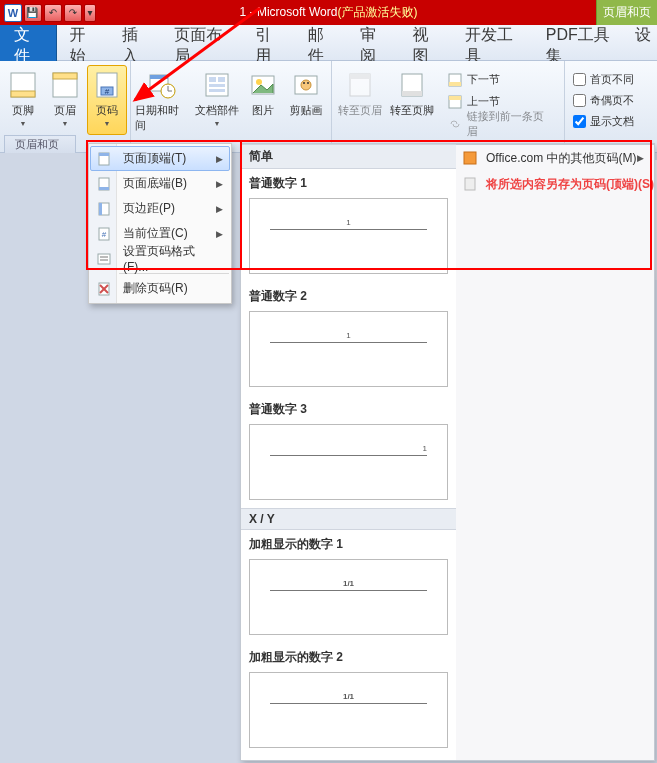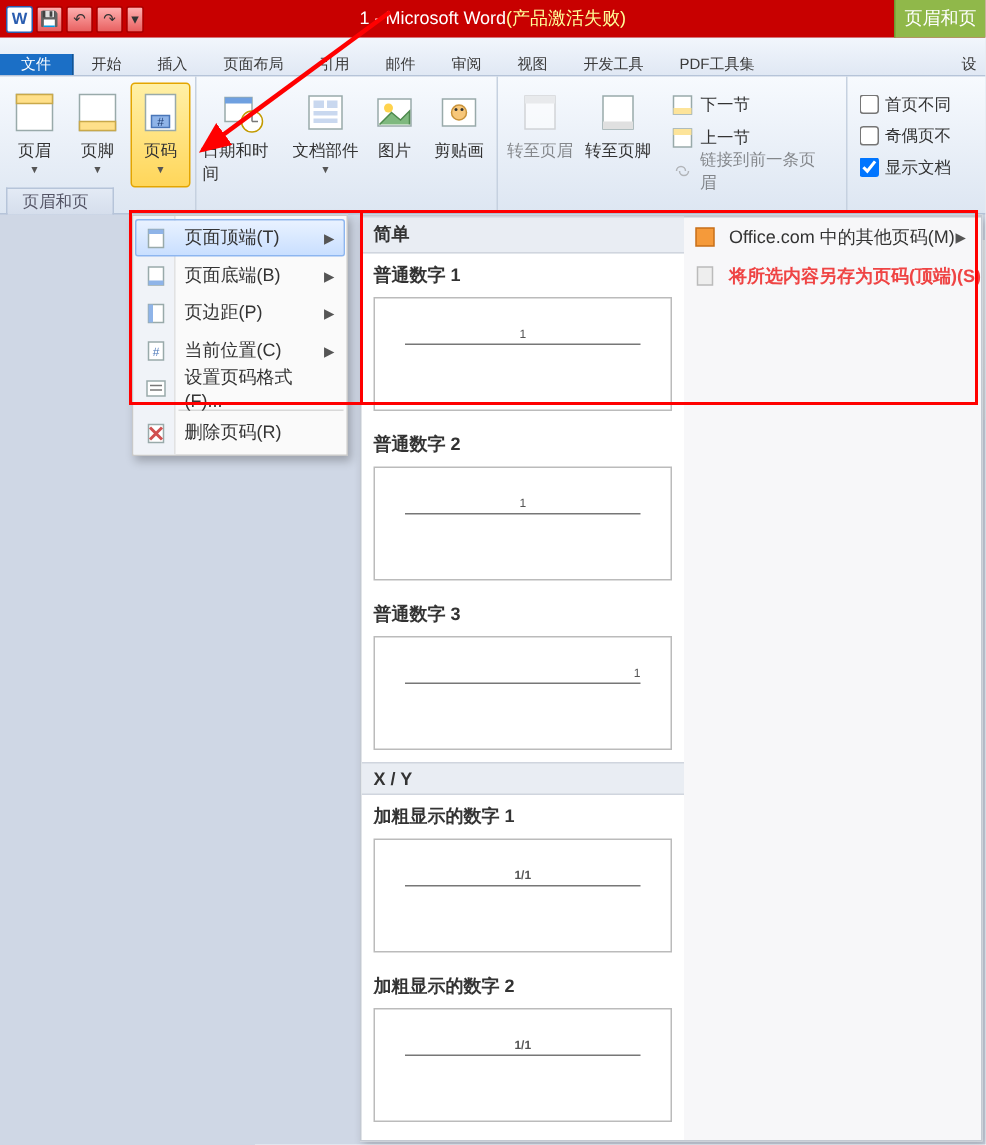--- a/index.html
+++ b/index.html
@@ -30,21 +30,21 @@
   .titlebar{height:25px;background:var(--titlebar-red);color:#fff;display:flex;align-items:center;font-size:12px;position:relative;}
   .qat{display:flex;align-items:center;gap:2px;padding:0 4px;height:100%;}
   .qat-item{width:18px;height:18px;background:linear-gradient(#FFB0B0,#E86060);border:1px solid #A00;border-radius:2px;display:flex;align-items:center;justify-content:center;font-size:10px;color:#333;}
   .qat-word{width:18px;height:18px;background:#fff;border:1px solid #2A5DB0;color:#2A5DB0;font-weight:bold;font-size:11px;display:flex;align-items:center;justify-content:center;border-radius:2px;}
   .titlebar .title{position:absolute;left:0;right:0;text-align:center;pointer-events:none;}
   .titlebar .title span:first-child{color:#fff;}
   .titlebar .title span.fail{color:#FFFF99;}
   .extra-tab{position:absolute;right:0;top:0;height:25px;background:var(--extra-tab-green);color:#fff;font-size:12px;padding:0 6px;display:flex;align-items:center;border-left:1px solid #6F9A2E;}
 
   
-  .ribbon-tabs{height:26px;background:linear-gradient(#F2F6FC,#E0E8F4);border-bottom:1px solid var(--ribbon-border);display:flex;align-items:flex-end;font-size:10px;color:#333;}
+  .ribbon-tabs{height:36px;background:linear-gradient(#F2F6FC,#E0E8F4);border-bottom:1px solid var(--ribbon-border);display:flex;align-items:flex-start;font-size:16px;color:#333;}
   .rtab-file{background:var(--file-blue);color:#fff;padding:0 14px;display:flex;align-items:center;border-right:1px solid #135494;}
   .rtab{padding:0 12px;display:flex;align-items:center;color:#3A3A3A;cursor:default;}
 
   
   .ribbon{height:92px;background:linear-gradient(var(--ribbon-grad-top),var(--ribbon-grad-bot));border-bottom:1px solid var(--ribbon-border);display:flex;position:relative;}
   .rgroup{border-right:1px solid #C6D1E0;height:100%;display:flex;flex-direction:column;}
   .rgroup-inner{display:flex;padding:4px 3px 0 3px;gap:2px;flex:1;}
   .bigbtn{width:40px;height:70px;display:flex;flex-direction:column;align-items:center;justify-content:flex-start;padding-top:3px;border:1px solid transparent;border-radius:3px;font-size:11px;color:#333;cursor:default;position:relative;}
   .bigbtn .ico{width:32px;height:32px;margin-bottom:2px;display:flex;align-items:center;justify-content:center;}
   .bigbtn.active{background:linear-gradient(var(--active-btn-top),var(--active-btn-bot));border-color:var(--active-btn-border);}
@@ -132,34 +132,34 @@
 </div>
 
 <div class="ribbon">
 
   <div class="rgroup">
     <div class="rgroup-inner">
       <div class="bigbtn">
         <div class="ico">
           <svg width="28" height="28">
               <rect x="2" y="2" width="24" height="24" fill="#fff" stroke="#9AA"></rect>
+              <rect x="2" y="20" width="24" height="6" fill="#FFE08A" stroke="#C9A94A"></rect>
+            </svg>
+        </div>
+        <span>页脚</span>
+          <div class="dd">▼</div>
+      </div>
+      <div class="bigbtn">
+        <div class="ico">
+          <svg width="28" height="28">
+              <rect x="2" y="2" width="24" height="24" fill="#fff" stroke="#9AA"></rect>
               <rect x="2" y="2" width="24" height="6" fill="#FFE08A" stroke="#C9A94A"></rect>
             </svg>
         </div>
         <span>页眉</span>
-          <div class="dd">▼</div>
-      </div>
-      <div class="bigbtn">
-        <div class="ico">
-          <svg width="28" height="28">
-              <rect x="2" y="2" width="24" height="24" fill="#fff" stroke="#9AA"></rect>
-              <rect x="2" y="20" width="24" height="6" fill="#FFE08A" stroke="#C9A94A"></rect>
-            </svg>
-        </div>
-        <span>页脚</span>
           <div class="dd">▼</div>
       </div>
       <div class="bigbtn active">
         <div class="ico">
           <svg width="28" height="28">
               <rect x="4" y="2" width="20" height="24" fill="#fff" stroke="#9AA"></rect>
               <rect x="8" y="16" width="12" height="8" fill="#8FB4E8" stroke="#4A76B8"></rect>
               <text x="14" y="23" font-size="8" fill="#1A3A72" text-anchor="middle">#</text>
             </svg>
         </div>

